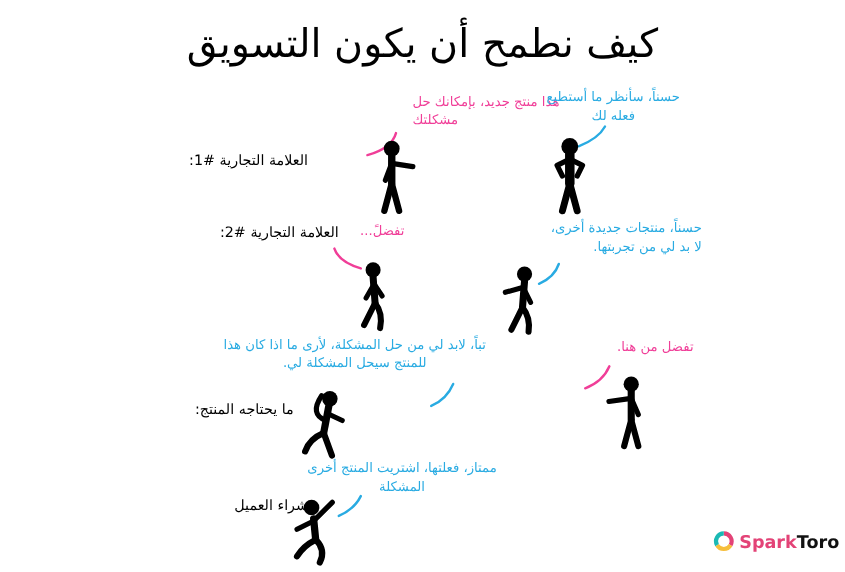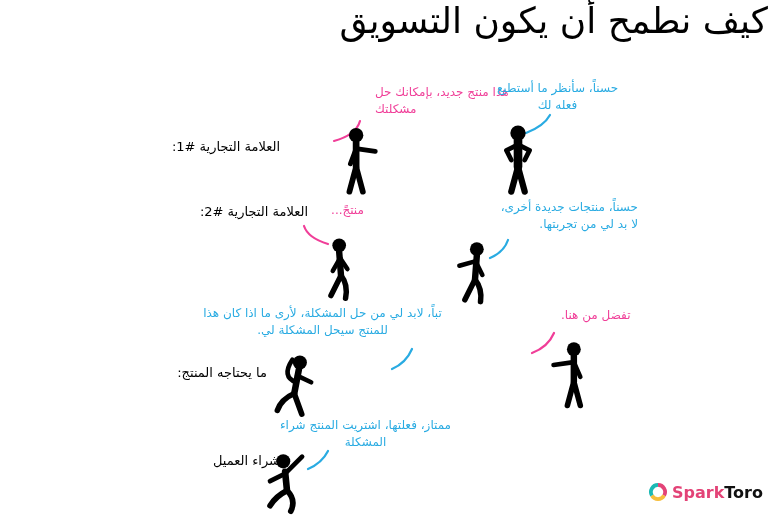--- a/index.html
+++ b/index.html
@@ -1,22 +1,22 @@
 <!DOCTYPE html>
 <html lang="ar" style="--cyan: #29ABE2; --magenta: #F03E98; --logo_pink: #E34377; --logo_teal: #1BB9B4; --logo_yellow: #F6BE3C;"><head>
 <meta charset="utf-8">
 <style>
   html,body { margin:0; padding:0; background:#fff; }
   .canvas {
     position:relative; width:768px; height:520px; background:#fff;
     overflow:hidden; font-family:"DejaVu Sans", sans-serif; color:#000;
   }
   .title {
-    position:absolute; top:0; left:0; width:768px; margin:0;
-    text-align:right; font-size:36px; font-weight:400; color:#000;
+    position:absolute; top:20px; left:0; width:768px; margin:0;
+    text-align:center; font-size:36px; font-weight:400; color:#000;
     direction:rtl;
   }
   .label {
     position:absolute; direction:rtl; font-size:13px; color:#000;
     white-space:nowrap; text-align:left;
   }
   .bubble {
     position:absolute; direction:rtl; font-size:12px; line-height:1.42;
     white-space:pre-line;
   }
@@ -70,21 +70,21 @@
   </svg>
   <svg class="figure" style="left:494px; top:124px" width="48" height="72" viewBox="0 0 50 74">
     <circle cx="25" cy="9" r="8"></circle>
     <path d="M25,16 L25,44" stroke-width="9"></path>
     <path d="M25,21 L13,27 L18,37" stroke-width="5"></path>
     <path d="M25,21 L37,27 L32,37" stroke-width="5"></path>
     <path d="M25,44 L18,70" stroke-width="6.5"></path>
     <path d="M25,44 L32,70" stroke-width="6.5"></path>
   </svg>
 
-  <div class="bubble magenta" style="left:315px; top:202px; width:65px; text-align:center">منتجً...</div>
+  <div class="bubble magenta" style="left:315px; top:202px; width:65px; text-align:center">تفضلً...</div>
   <svg class="tail t-magenta" style="left:300px; top:224px" width="34" height="24" viewBox="0 0 34 24">
     <path d="M4,2 Q8,14 28,20"></path>
   </svg>
   <svg class="figure" style="left:320px; top:236px" width="42" height="68" viewBox="0 0 46 72">
     <circle cx="21" cy="9" r="7.5"></circle>
     <path d="M21,16 L23,42" stroke-width="7"></path>
     <path d="M22,23 L14,37" stroke-width="5"></path>
     <path d="M22,23 L30,35" stroke-width="5"></path>
     <path d="M23,42 L12,64" stroke-width="6"></path>
     <path d="M23,42 Q31,52 28,67" stroke-width="6"></path>
@@ -124,21 +124,21 @@
   </svg>
   <svg class="figure" style="left:548px; top:340px" width="48" height="72" viewBox="0 0 52 76">
     <circle cx="28" cy="9" r="7.5"></circle>
     <path d="M28,16 L28,44" stroke-width="7"></path>
     <path d="M28,23 L6,26" stroke-width="5"></path>
     <path d="M28,23 L35,39" stroke-width="5"></path>
     <path d="M28,44 L21,70" stroke-width="6"></path>
     <path d="M28,44 L35,70" stroke-width="6"></path>
   </svg>
 
-  <div class="bubble cyan" style="left:248px; top:417px; width:235px; text-align:center">ممتاز، فعلتها، اشتريت المنتج شراء
+  <div class="bubble cyan" style="left:248px; top:417px; width:235px; text-align:center">ممتاز، فعلتها، اشتريت المنتج أخرى
 المشكلة</div>
   <svg class="tail t-cyan" style="left:304px; top:449px" width="28" height="24" viewBox="0 0 28 24">
     <path d="M24,2 Q18,14 4,20"></path>
   </svg>
   <svg class="figure" style="left:258px; top:451px" width="58" height="66" viewBox="0 0 60 70">
     <circle cx="26" cy="11" r="7.5"></circle>
     <path d="M28,24 L46,6" stroke-width="5"></path>
     <path d="M28,24 L12,32" stroke-width="5"></path>
     <path d="M28,22 L30,42" stroke-width="7"></path>
     <path d="M30,42 Q18,48 12,58" stroke-width="6"></path>

